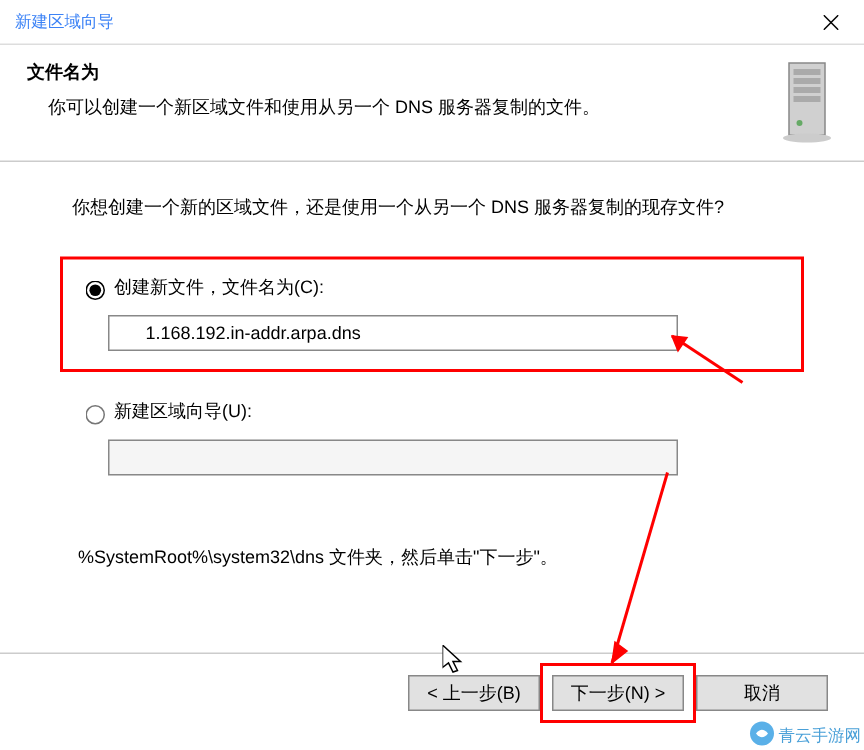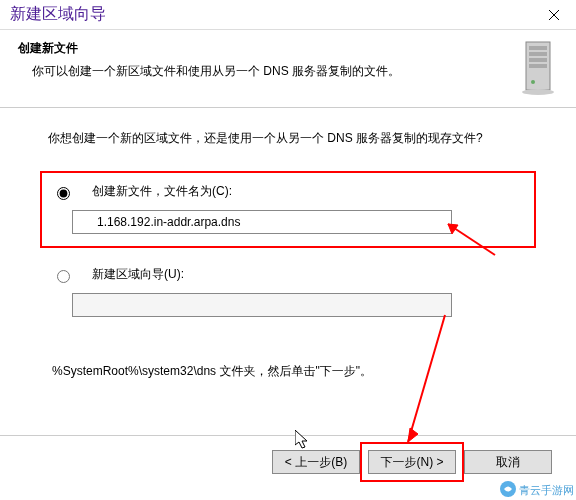--- a/index.html
+++ b/index.html
@@ -15,22 +15,22 @@
 }
 .titlebar {
   height: 30px;
   background: #fff;
   border-bottom: 1px solid #ddd;
   display: flex;
   align-items: center;
   padding: 0 0 0 10px;
 }
 .titlebar-text {
-  font-size: 16px;
-  color: #4c1d95;
+  font-size: 11px;
+  color: #3b82f6;
   flex: 1;
 }
 .close-btn {
   width: 45px;
   height: 30px;
   display: flex;
   align-items: center;
   justify-content: center;
   cursor: pointer;
 }
@@ -65,21 +65,20 @@
 }
 .red-box {
   border: 2px solid #f00;
   padding: 10px 10px 12px 10px;
   margin-bottom: 18px;
 }
 .radio-row {
   display: flex;
   align-items: center;
   margin-bottom: 10px;
-  gap: 16px;
 }
 .radio-row.outside {
   margin-left: 12px;
   margin-bottom: 10px;
 }
 .radio {
   width: 13px;
   height: 13px;
   margin-right: 6px;
   accent-color: #000;
@@ -164,21 +163,21 @@
   <span class="titlebar-text">新建区域向导</span>
   <div class="close-btn">
     <svg width="10" height="10">
         <line x1="0" y1="0" x2="10" y2="10"></line>
         <line x1="10" y1="0" x2="0" y2="10"></line>
       </svg>
   </div>
 </div>
 
 <div class="header">
-  <div class="header-title">创建新文件</div>
+  <div class="header-title">文件名为</div>
   <div class="header-sub">你可以创建一个新区域文件和使用从另一个 DNS 服务器复制的文件。</div>
   <div class="server-icon">
     <svg width="36" height="56">
       <rect x="6" y="2" width="24" height="48" fill="#d0d0d0" stroke="#888"></rect>
       <rect x="9" y="6" width="18" height="4" fill="#aaa"></rect>
       <rect x="9" y="12" width="18" height="4" fill="#aaa"></rect>
       <rect x="9" y="18" width="18" height="4" fill="#aaa"></rect>
       <rect x="9" y="24" width="18" height="4" fill="#aaa"></rect>
       <circle cx="13" cy="42" r="2" fill="#6a6"></circle>
       <ellipse cx="18" cy="52" rx="16" ry="3" fill="#ccc"></ellipse>

